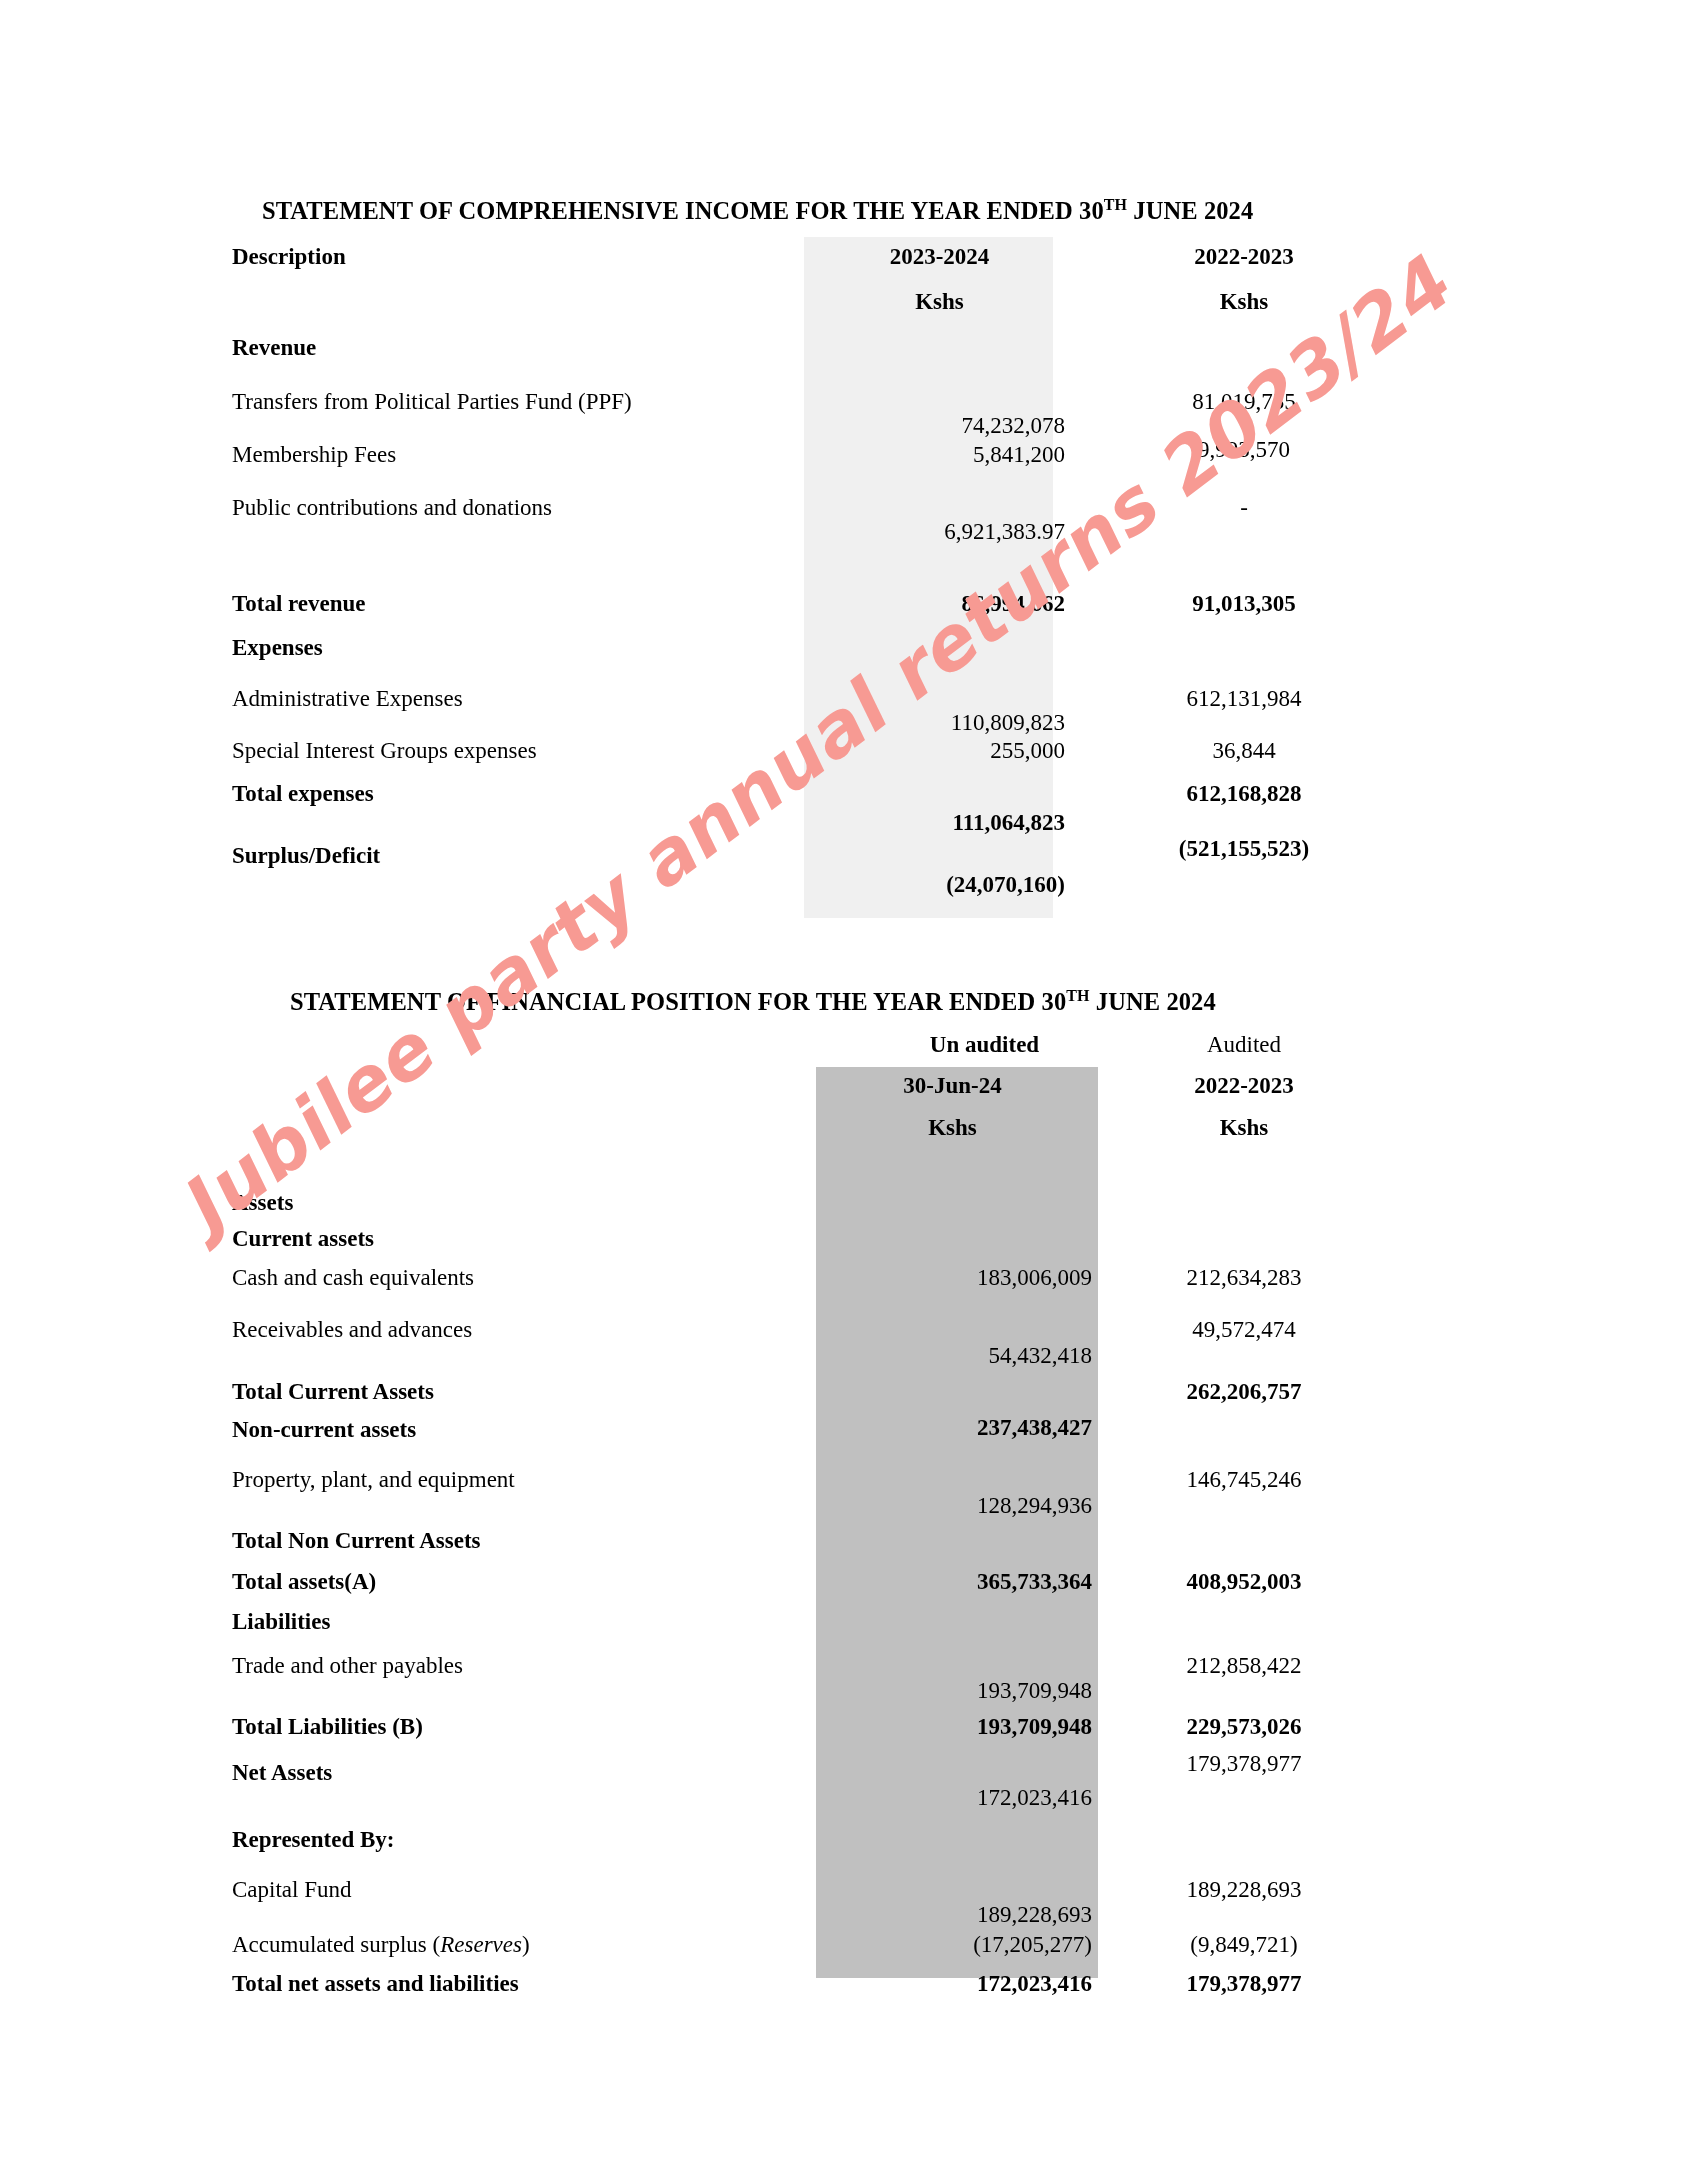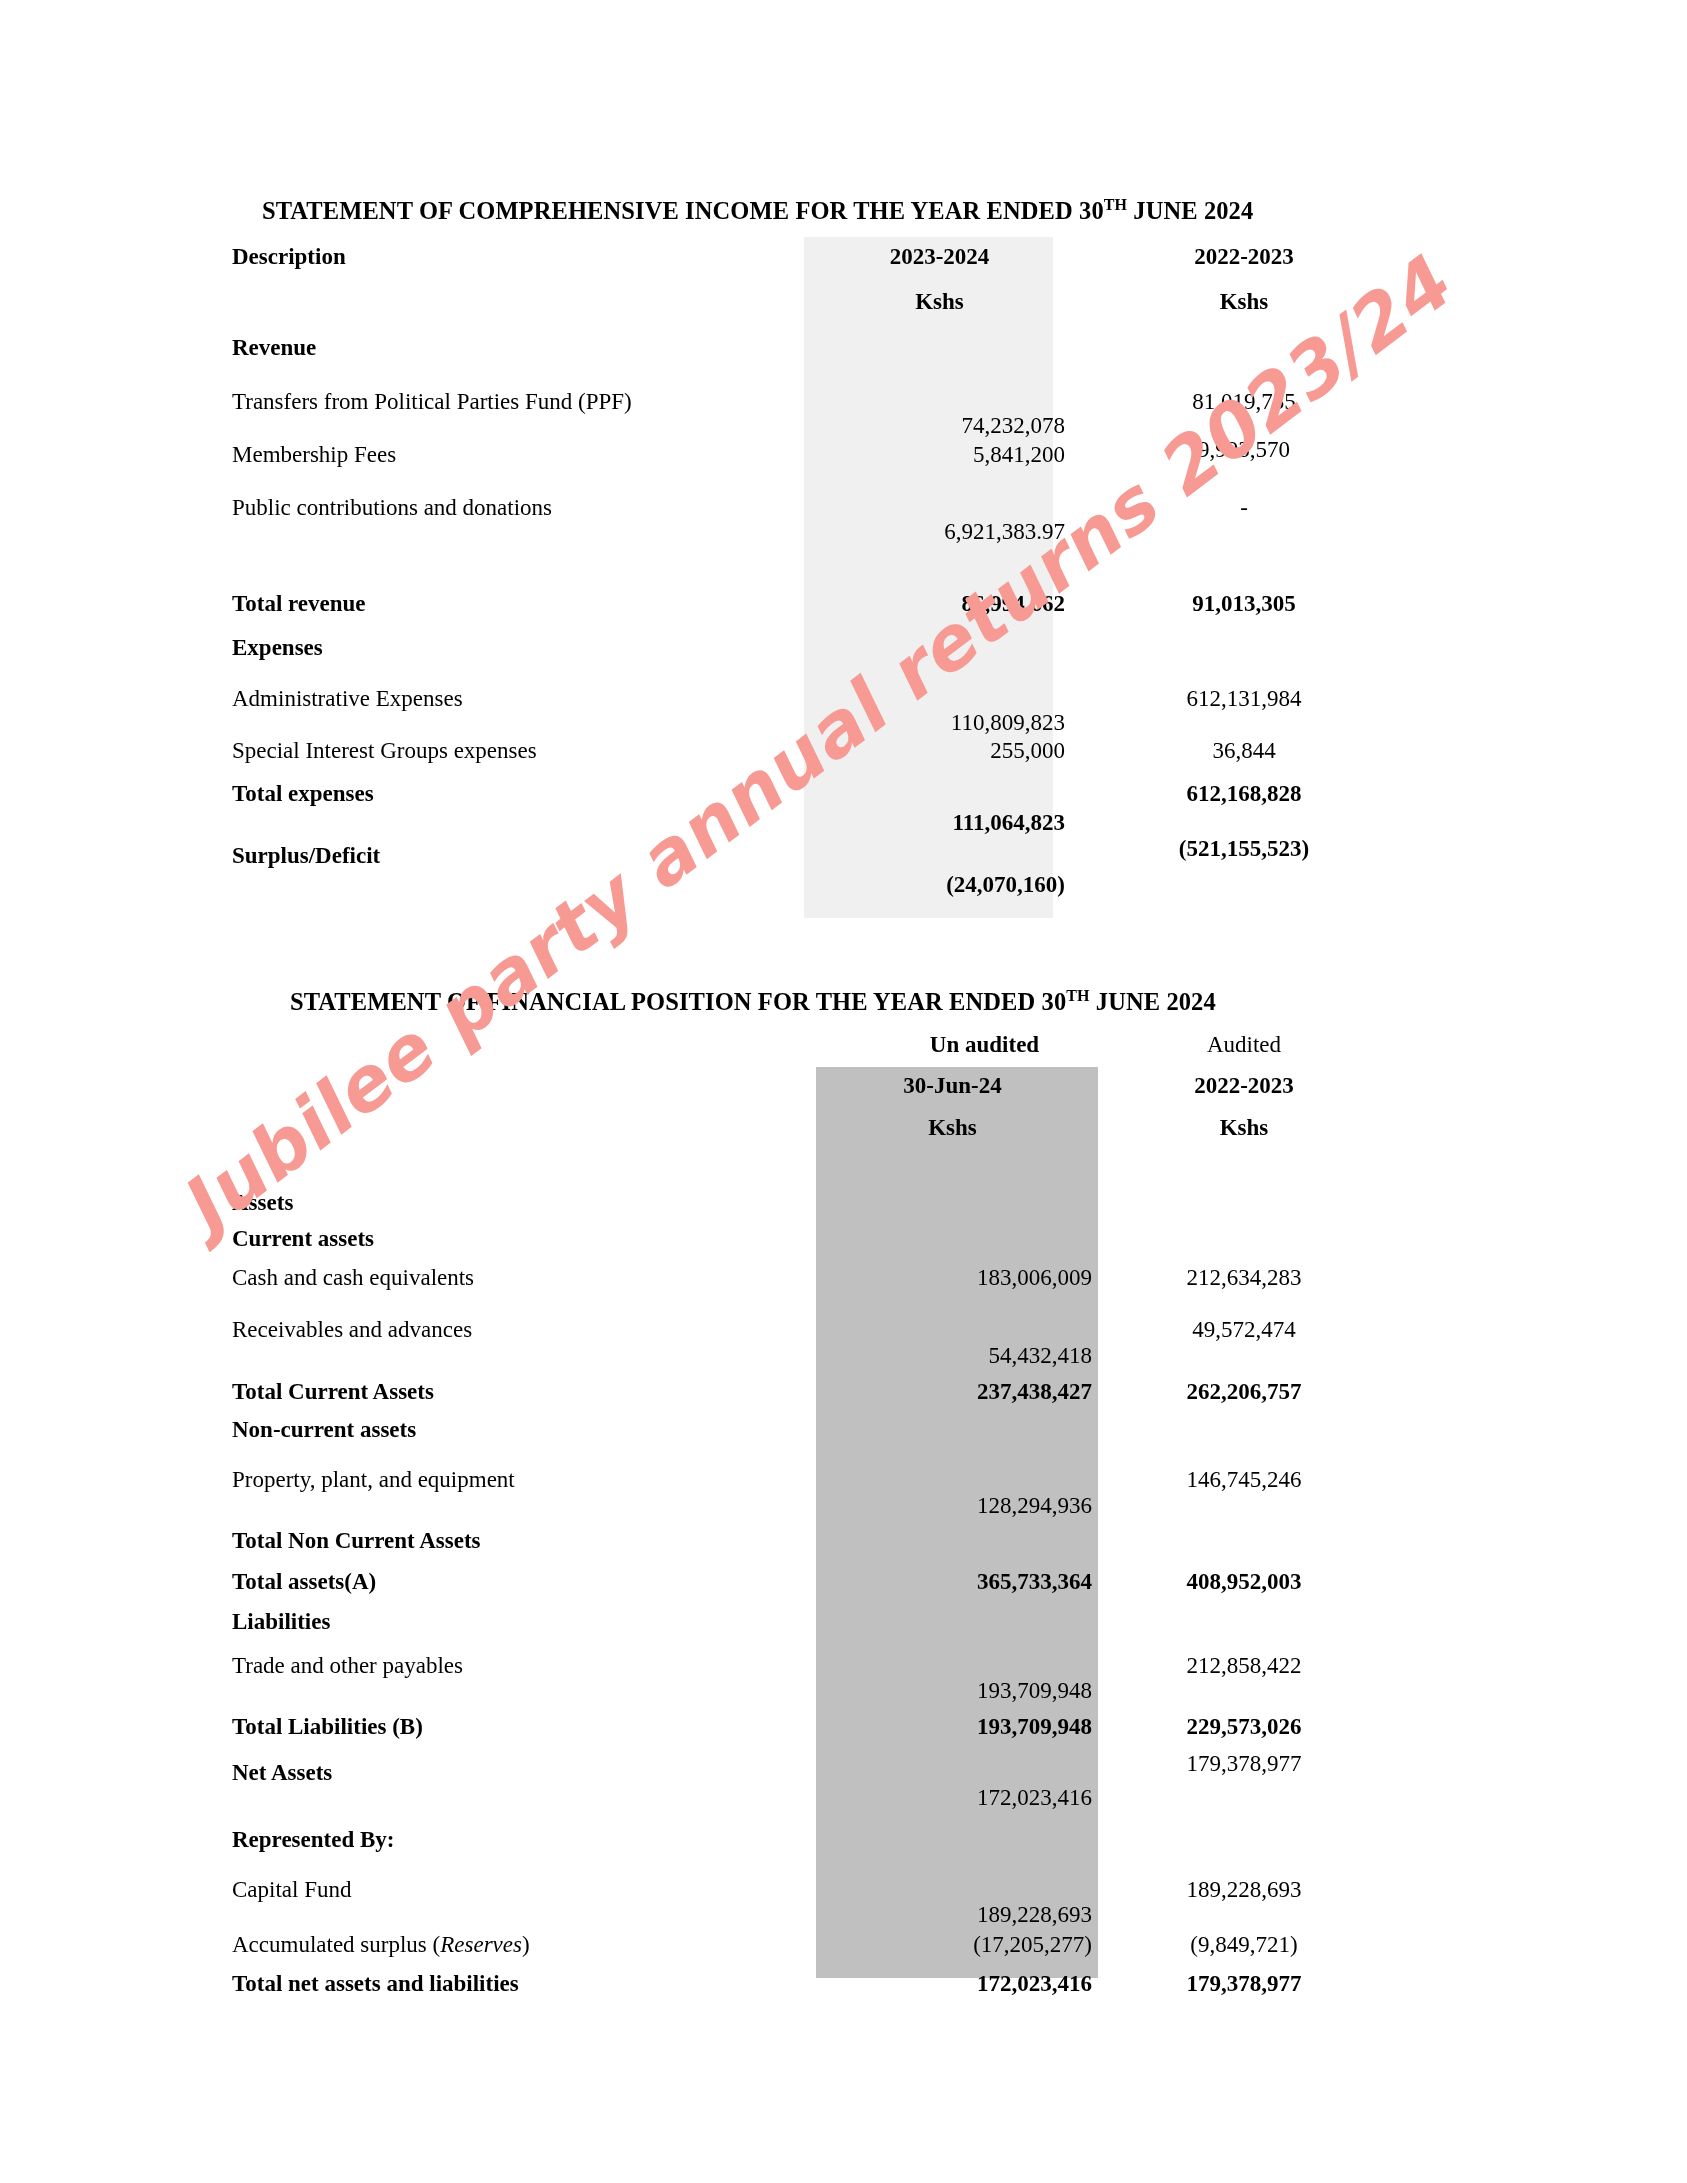--- a/index.html
+++ b/index.html
@@ -223,21 +223,21 @@
     <div class="row" style="top:1318px;">
       <div class="cell c-label">Receivables and advances</div>
       <div class="cell c-prev">49,572,474</div>
     </div>
     <div class="row" style="top:1344px;">
       <div class="cell c-cur" style="left:595px; width:265px;">54,432,418</div>
     </div>
 
     <div class="row" style="top:1380px;">
       <div class="cell c-label b">Total Current Assets</div>
-      <div class="cell c-cur b" style="left:595px; width:265px;">237,438,427</div>
+      <div class="cell c-cur b" style="left:595px; width:265px;margin-top:36px;">237,438,427</div>
       <div class="cell c-prev b">262,206,757</div>
     </div>
 
     <div class="row" style="top:1418px;">
       <div class="cell c-label b">Non-current assets</div>
     </div>
 
     <div class="row" style="top:1468px;">
       <div class="cell c-label">Property, plant, and equipment</div>
       <div class="cell c-prev">146,745,246</div>

